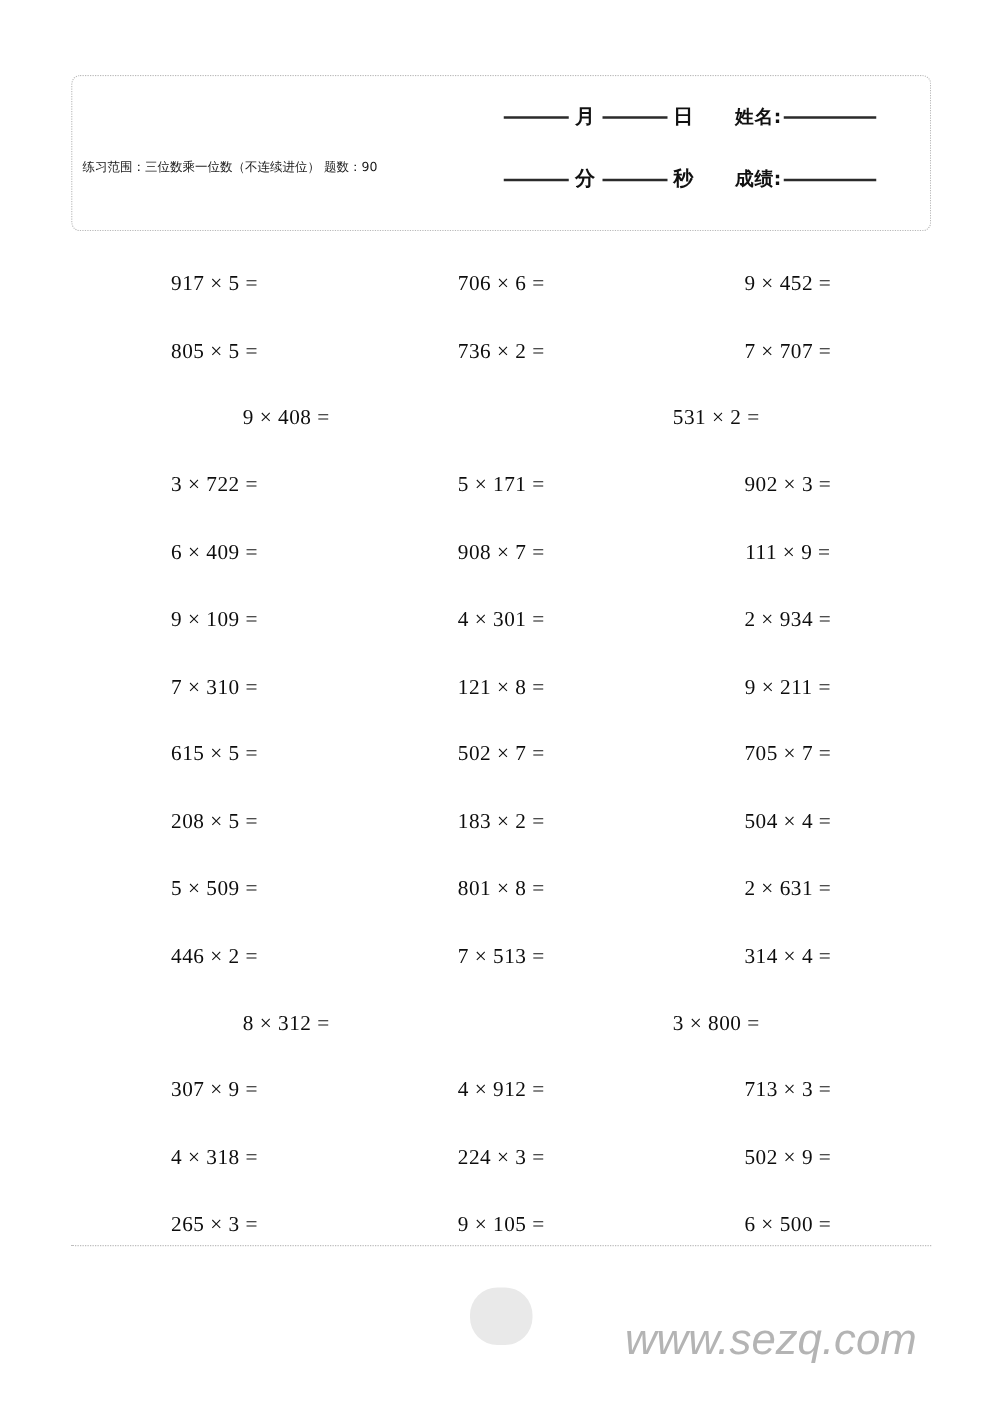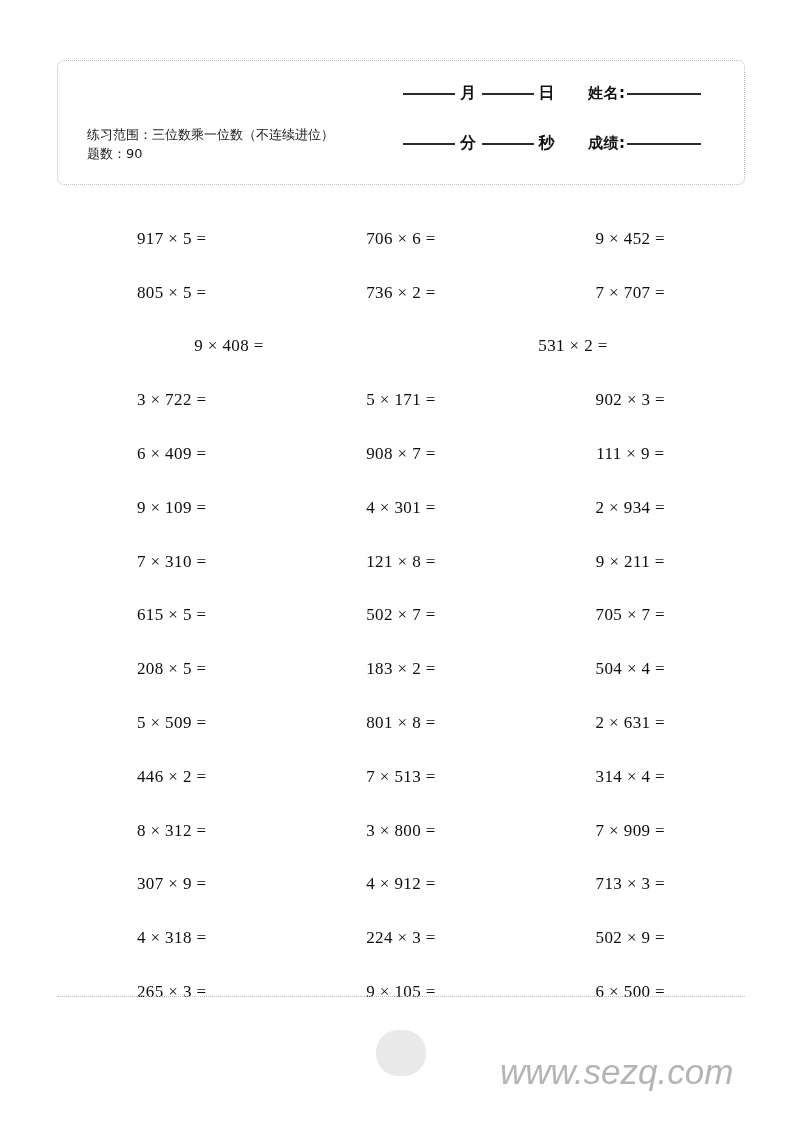--- a/index.html
+++ b/index.html
@@ -22,25 +22,25 @@
     top: 60px;
     width: 688px;
     height: 125px;
     border: 1px dotted #b9b9b9;
     border-radius: 7px;
     box-sizing: border-box;
   }
 
   #practice-info {
     position: absolute;
-    left: 29px;
+    left: 8px;
     top: 64px;
     width: 250px;
     font-family: "DejaVu Sans", sans-serif;
-    font-size: 13px;
+    font-size: 10px;
     line-height: 19px;
     color: #1a1a1a;
   }
 
   #header-fields {
     position: absolute;
     left: 340px;
     top: 22px;
     width: 336px;
   }
@@ -83,21 +83,21 @@
   
   #problems {
     position: absolute;
     left: 57px;
     top: 196px;
     width: 688px;
   }
   .prob-row {
     display: flex;
     height: 53.8px;
-    align-items: flex-end;
+    align-items: center;
   }
   .prob-cell {
     flex: 1 1 0;
     text-align: center;
     font-family: "Liberation Serif", serif;
     font-size: 17px;
     color: #0d0d0d;
     letter-spacing: 0.4px;
     white-space: nowrap;
     line-height: 22px;
@@ -217,21 +217,20 @@
       <div class="prob-cell">2 × 631 =</div>
     </div>
     <div class="prob-row">
       <div class="prob-cell">446 × 2 =</div>
       <div class="prob-cell">7 × 513 =</div>
       <div class="prob-cell">314 × 4 =</div>
     </div>
     <div class="prob-row">
       <div class="prob-cell">8 × 312 =</div>
       <div class="prob-cell">3 × 800 =</div>
-      <div class="prob-cell">7 × 909 =</div>
     </div>
     <div class="prob-row">
       <div class="prob-cell">307 × 9 =</div>
       <div class="prob-cell">4 × 912 =</div>
       <div class="prob-cell">713 × 3 =</div>
     </div>
     <div class="prob-row">
       <div class="prob-cell">4 × 318 =</div>
       <div class="prob-cell">224 × 3 =</div>
       <div class="prob-cell">502 × 9 =</div>

